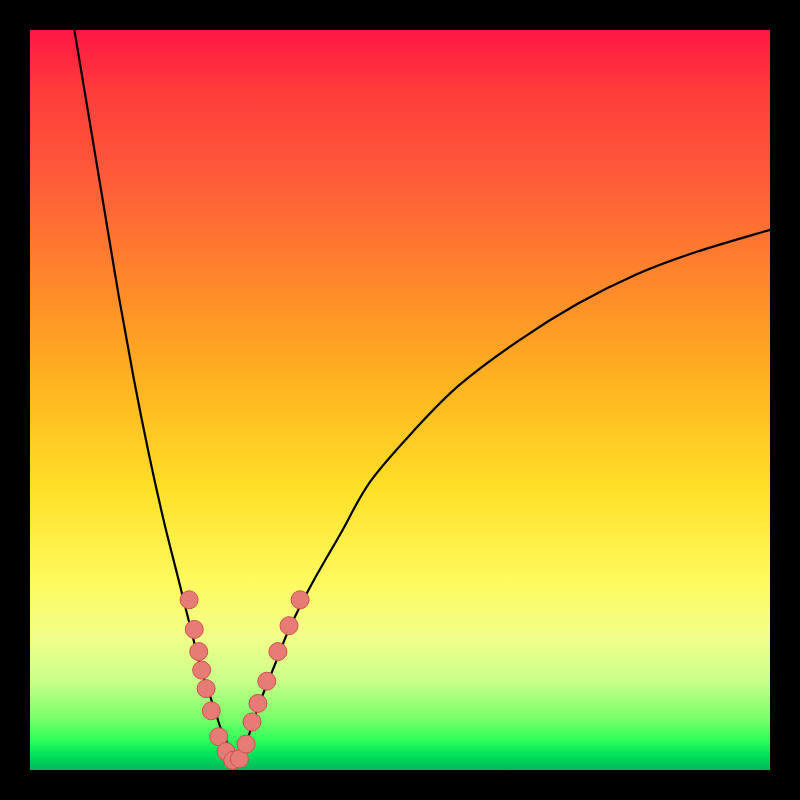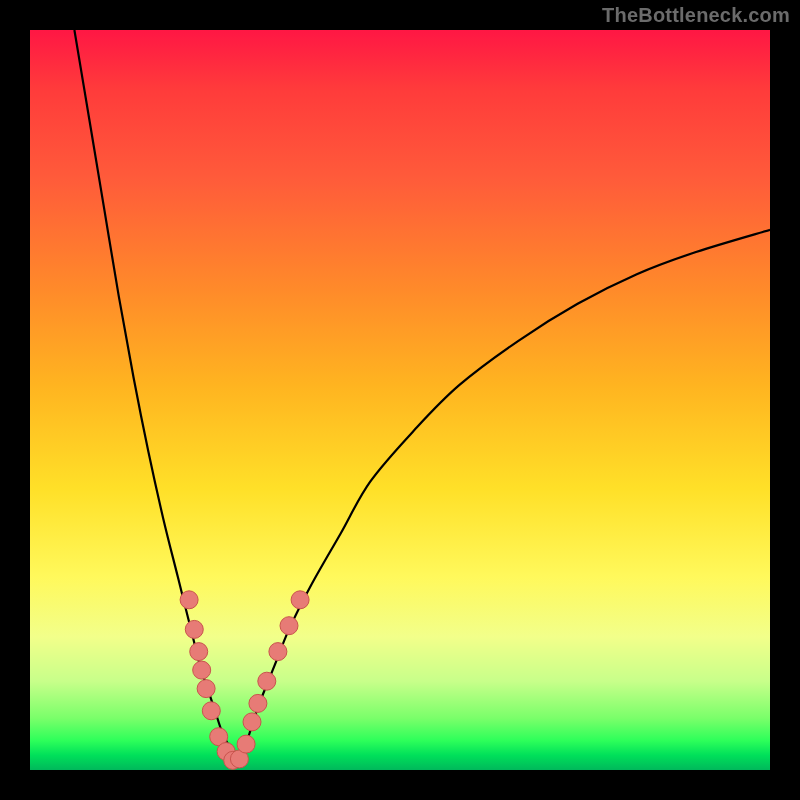--- a/index.html
+++ b/index.html
@@ -58,21 +58,20 @@
     top: 0;
     left: 0;
     width: 740px;
     height: 740px;
   }
 </style>
 </head>
 <body>
 
 <div class="frame">
-  <div class="watermark">TheBottleneck.com</div>
   <div class="plot">
     <svg class="curves" viewBox="0 0 740 740" preserveAspectRatio="none">
       <path id="left-path" fill="none" stroke-width="2.2" d="M 44.4 0 C 46.86666666666667 14.799999999999992 54.266666666666666 59.199999999999946 59.2 88.79999999999995 C 64.13333333333334 118.39999999999996 69.06666666666666 148.00000000000003 74 177.60000000000002 C 78.93333333333334 207.20000000000002 83.86666666666666 238.03333333333333 88.8 266.4 C 93.73333333333333 294.76666666666665 98.66666666666667 321.9 103.60000000000001 347.79999999999995 C 108.53333333333335 373.69999999999993 113.46666666666667 398.3666666666667 118.4 421.8 C 123.33333333333334 445.23333333333335 128.26666666666665 467.4333333333333 133.2 488.4 C 138.13333333333333 509.3666666666667 143.06666666666666 527.8666666666667 148 547.6 C 152.93333333333334 567.3333333333334 159.10000000000002 592 162.8 606.8 C 166.5 621.5999999999999 167.73333333333335 627.7666666666667 170.20000000000002 636.4 C 172.66666666666669 645.0333333333333 175.13333333333333 651.2 177.6 658.6 C 180.06666666666666 666 182.53333333333333 673.4 185 680.8 C 187.46666666666667 688.1999999999999 189.93333333333334 696.8333333333334 192.4 703 C 194.86666666666667 709.1666666666666 197.33333333333334 712.8666666666666 199.8 717.8 C 202.26666666666668 722.7333333333333 205.9666666666667 730.1333333333333 207.20000000000002 732.6" stroke="#000000"></path>
       <path id="right-path" fill="none" stroke-width="2.2" d="M 207.20000000000002 732.6 C 208.43333333333334 730.1333333333333 212.13333333333333 723.9666666666666 214.6 717.8 C 217.06666666666666 711.6333333333333 219.53333333333333 703 222 695.6 C 224.46666666666667 688.2 225.7 683.2666666666667 229.4 673.4 C 233.10000000000002 663.5333333333333 239.26666666666668 648.7333333333333 244.20000000000002 636.4 C 249.13333333333335 624.0666666666666 252.83333333333334 612.9666666666667 259 599.4 C 265.1666666666667 585.8333333333333 272.56666666666666 571.0333333333333 281.2 555 C 289.8333333333333 538.9666666666667 300.93333333333334 520.4666666666667 310.8 503.2 C 320.6666666666667 485.93333333333334 328.0666666666667 468.66666666666663 340.40000000000003 451.4 C 352.73333333333335 434.1333333333333 370 415.6333333333333 384.8 399.59999999999997 C 399.6 383.5666666666666 411.93333333333334 370 429.2 355.2 C 446.46666666666664 340.4 468.6666666666667 324.3666666666667 488.40000000000003 310.8 C 508.1333333333334 297.23333333333335 527.8666666666667 284.90000000000003 547.6 273.8 C 567.3333333333334 262.7 587.0666666666666 252.83333333333331 606.8 244.2 C 626.5333333333333 235.56666666666666 643.8 229.39999999999998 666 222 C 688.2 214.60000000000002 727.6666666666666 203.50000000000006 740 199.80000000000007" stroke="#000000"></path>
       <g id="markers">
           <circle cx="159.1" cy="569.8" r="9" fill="#e77b76" stroke="#c9534d" stroke-width="1"></circle>
           <circle cx="164.28" cy="599.4" r="9" fill="#e77b76" stroke="#c9534d" stroke-width="1"></circle>
           <circle cx="168.72" cy="621.6" r="9" fill="#e77b76" stroke="#c9534d" stroke-width="1"></circle>
           <circle cx="171.67999999999998" cy="640.1" r="9" fill="#e77b76" stroke="#c9534d" stroke-width="1"></circle>
           <circle cx="176.12" cy="658.6" r="9" fill="#e77b76" stroke="#c9534d" stroke-width="1"></circle>

